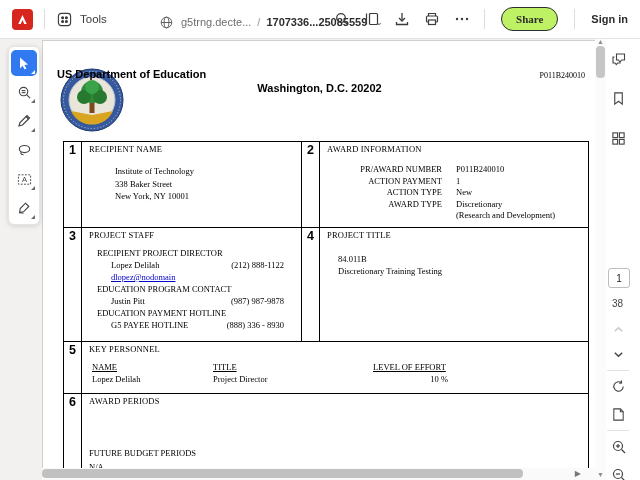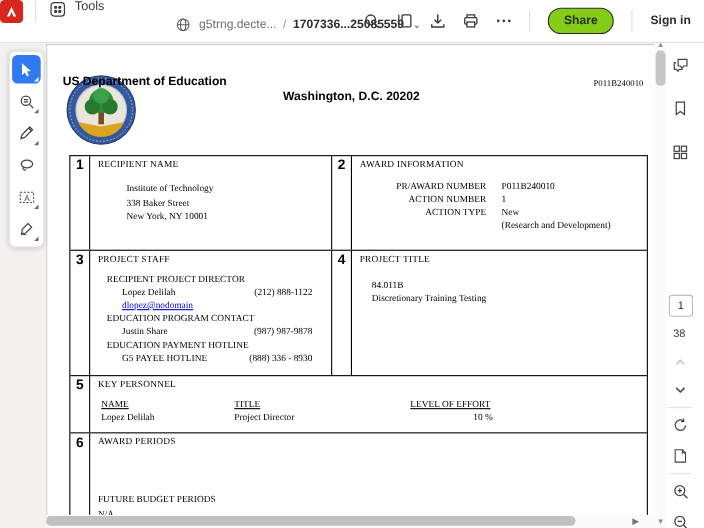--- a/index.html
+++ b/index.html
@@ -2,35 +2,35 @@
 <html><head>
 <meta charset="utf-8">
 <style>
   html,body{margin:0;padding:0;}
   body{width:640px;height:480px;position:relative;overflow:hidden;background:#f2f1ef;
        font-family:"Liberation Sans",sans-serif;-webkit-font-smoothing:antialiased;}
 
   
   .topbar{position:absolute;top:0;left:0;width:640px;height:38px;background:#fff;
           border-bottom:1px solid #e3e3e3;z-index:10;}
-  .tb-left{position:absolute;left:0;top:0;height:38px;display:flex;align-items:flex-start;}
+  .tb-left{position:absolute;left:12px;top:0;height:38px;display:flex;align-items:center;}
   .adobe-logo{width:21px;height:21px;border-radius:4px;background:#d6261e;display:flex;
               align-items:center;justify-content:center;}
   .tb-div{width:1px;height:20px;background:#ddd;margin:0 11px;}
   .tools-label{font-size:11.5px;color:#3b3b3b;margin-left:7px;}
   .crumbs{position:absolute;left:158px;top:0;height:44px;display:flex;align-items:center;gap:6px;}
   .crumb-site{font-size:11px;color:#6e6e6e;}
   .crumb-sep{font-size:11px;color:#9a9a9a;}
   .crumb-file{font-size:11px;font-weight:bold;color:#2c2c2c;}
   .crumb-chev{font-size:9px;color:#555;margin-left:2px;}
   .tb-right{position:absolute;right:8px;top:0;height:38px;display:flex;align-items:center;gap:13px;}
   .tb-icon{width:17px;height:17px;display:flex;align-items:center;justify-content:center;cursor:pointer;}
   .share-btn{height:24px;border:1.5px solid #2c2c2c;border-radius:13px;padding:0 14px;
              display:flex;align-items:center;font-size:11px;font-weight:600;color:#2c2c2c;
-             background:#84cc16;margin:0 2px;}
+             background:#bef264;margin:0 2px;font-family:Liberation Serif, serif;}
   .signin{font-size:11px;font-weight:bold;color:#2c2c2c;margin-left:2px;margin-right:4px;}
 
   
   .lefttools{position:absolute;left:8px;top:46px;width:30px;background:#fff;
              border:1px solid #e4e4e4;border-radius:6px;box-shadow:0 1px 5px rgba(0,0,0,.14);
              padding:3px 0;display:flex;flex-direction:column;align-items:center;gap:3px;z-index:6;}
   .tool{width:26px;height:26px;border-radius:5px;display:flex;align-items:center;
         justify-content:center;position:relative;cursor:pointer;}
   .tool.active{background:#3079f0;}
   .tool .corner{position:absolute;right:2px;bottom:2px;width:0;height:0;
@@ -255,43 +255,44 @@
             <div>New York, NY 10001</div>
           </div>
         </div>
       </div>
       <div class="half rh">
         <div class="numbox">2</div>
         <div class="cellc">
           <div class="seclabel">AWARD INFORMATION</div>
           <div class="s2rows">
             <div><span class="k">PR/AWARD NUMBER</span><span class="v">P011B240010</span></div>
-            <div><span class="k">ACTION NUMBER</span><span class="v">1</span></div>
+            <div><span class="k">ACTION PAYMENT</span><span class="v">1</span></div>
             <div><span class="k">ACTION TYPE</span><span class="v">New</span></div>
+            <div><span class="k">AWARD TYPE</span><span class="v">Discretionary</span></div>
             <div><span class="k"></span><span class="v">(Research and Development)</span></div>
           </div>
         </div>
       </div>
     </div>
 
     <div class="trow" style="height:114px;">
       <div class="half lh">
         <div class="numbox">3</div>
         <div class="cellc">
           <div class="seclabel">PROJECT STAFF</div>
           <div class="s3body">
             <div class="s3head">RECIPIENT PROJECT DIRECTOR</div>
             <div class="s3row">
               <span>Lopez Delilah</span>
               <span class="ph">(212) 888-1122</span>
             </div>
             <div class="s3row"><span class="maillink">dlopez@nodomain</span></div>
             <div class="s3head">EDUCATION PROGRAM CONTACT</div>
             <div class="s3row">
-              <span>Justin Share</span>
+              <span>Justin Pitt</span>
               <span class="ph">(987) 987-9878</span>
             </div>
             <div class="s3head">EDUCATION PAYMENT HOTLINE</div>
             <div class="s3row">
               <span>G5 PAYEE HOTLINE</span>
               <span class="ph">(888) 336 - 8930</span>
             </div>
           </div>
         </div>
       </div>

